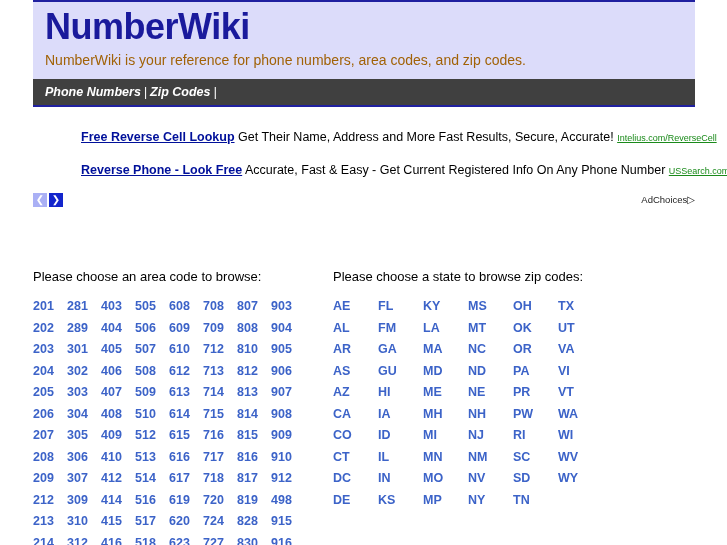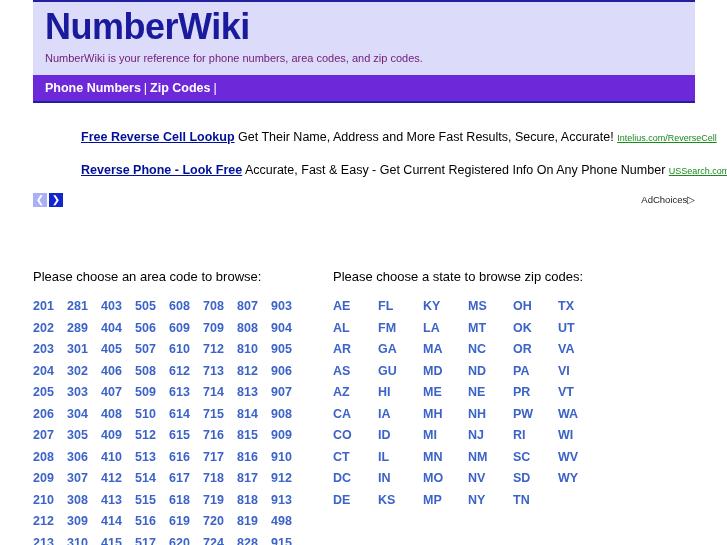--- a/index.html
+++ b/index.html
@@ -36,29 +36,30 @@
   .site-title {
     font-size: 36px;
     font-weight: bold;
     color: #1a1a9c;
     letter-spacing: -0.5px;
     margin: 6px 0 0 12px;
     line-height: 1.05;
     white-space: nowrap;
   }
   .tagline {
-    font-size: 11px;
-    color: #701a75;
+    font-size: 14px;
+    color: #a16207;
     margin: 6px 11px 10px 12px;
     line-height: 1.2;
   }
   .navbar {
-    background: #6d28d9;
+    background: #404040;
     padding: 5px 0 6px 12px;
     box-sizing: border-box;
+    font-style: italic;
   }
   .navbar a, .navbar span.sep {
     color: #ffffff;
     font-size: 12.5px;
     font-weight: bold;
     text-decoration: none;
     white-space: nowrap;
   }
   .navbar span.sep { font-weight: normal; padding: 0 3px; }
 
@@ -280,30 +281,20 @@
               <td><a href="#">209</a></td>
               <td><a href="#">307</a></td>
               <td><a href="#">412</a></td>
               <td><a href="#">514</a></td>
               <td><a href="#">617</a></td>
               <td><a href="#">718</a></td>
               <td><a href="#">817</a></td>
               <td><a href="#">912</a></td>
             </tr>
             <tr>
-              <td><a href="#">210</a></td>
-              <td><a href="#">308</a></td>
-              <td><a href="#">413</a></td>
-              <td><a href="#">515</a></td>
-              <td><a href="#">618</a></td>
-              <td><a href="#">719</a></td>
-              <td><a href="#">818</a></td>
-              <td><a href="#">913</a></td>
-            </tr>
-            <tr>
               <td><a href="#">212</a></td>
               <td><a href="#">309</a></td>
               <td><a href="#">414</a></td>
               <td><a href="#">516</a></td>
               <td><a href="#">619</a></td>
               <td><a href="#">720</a></td>
               <td><a href="#">819</a></td>
               <td><a href="#">498</a></td>
             </tr>
             <tr>

